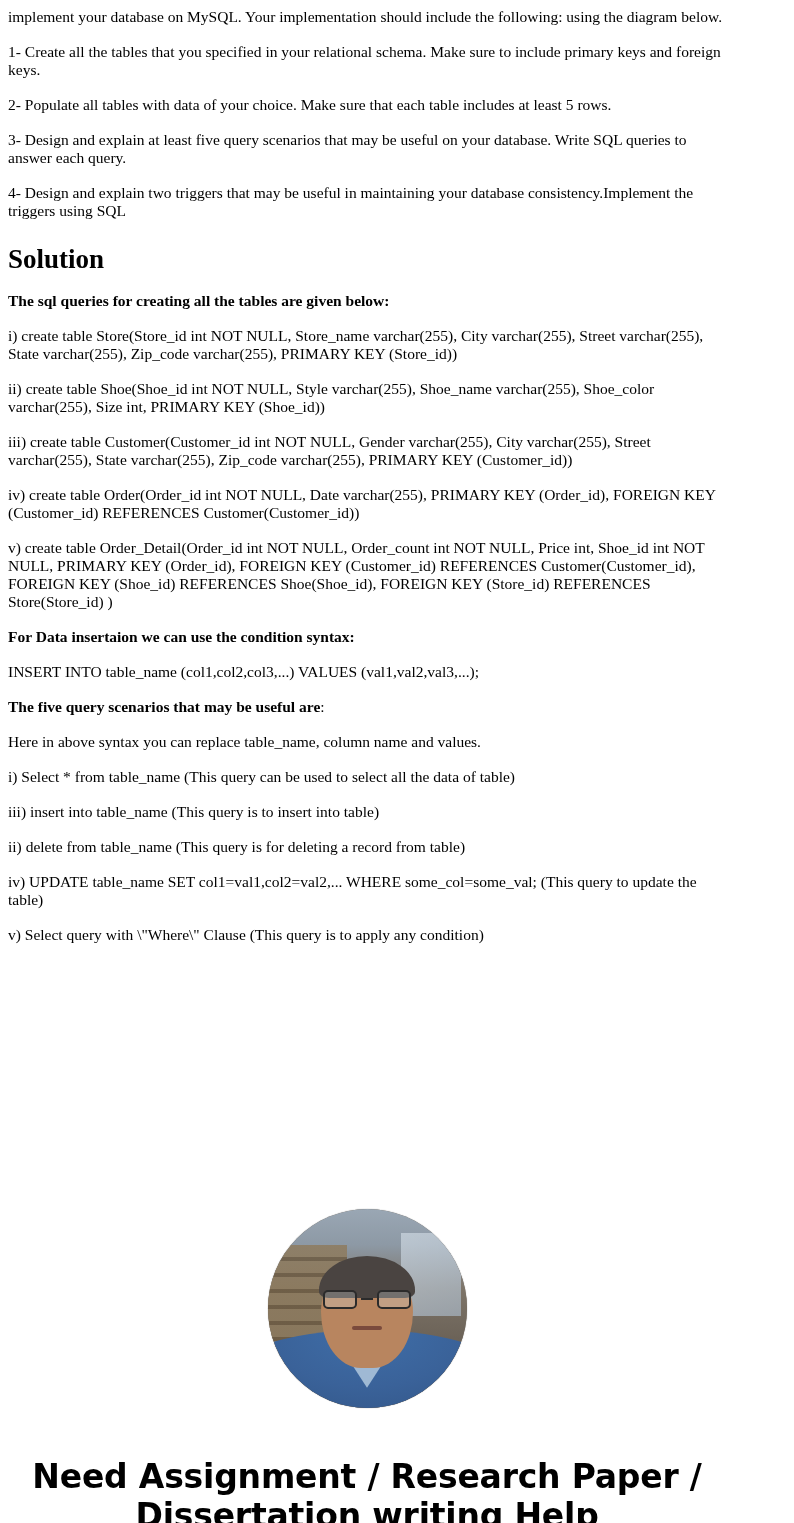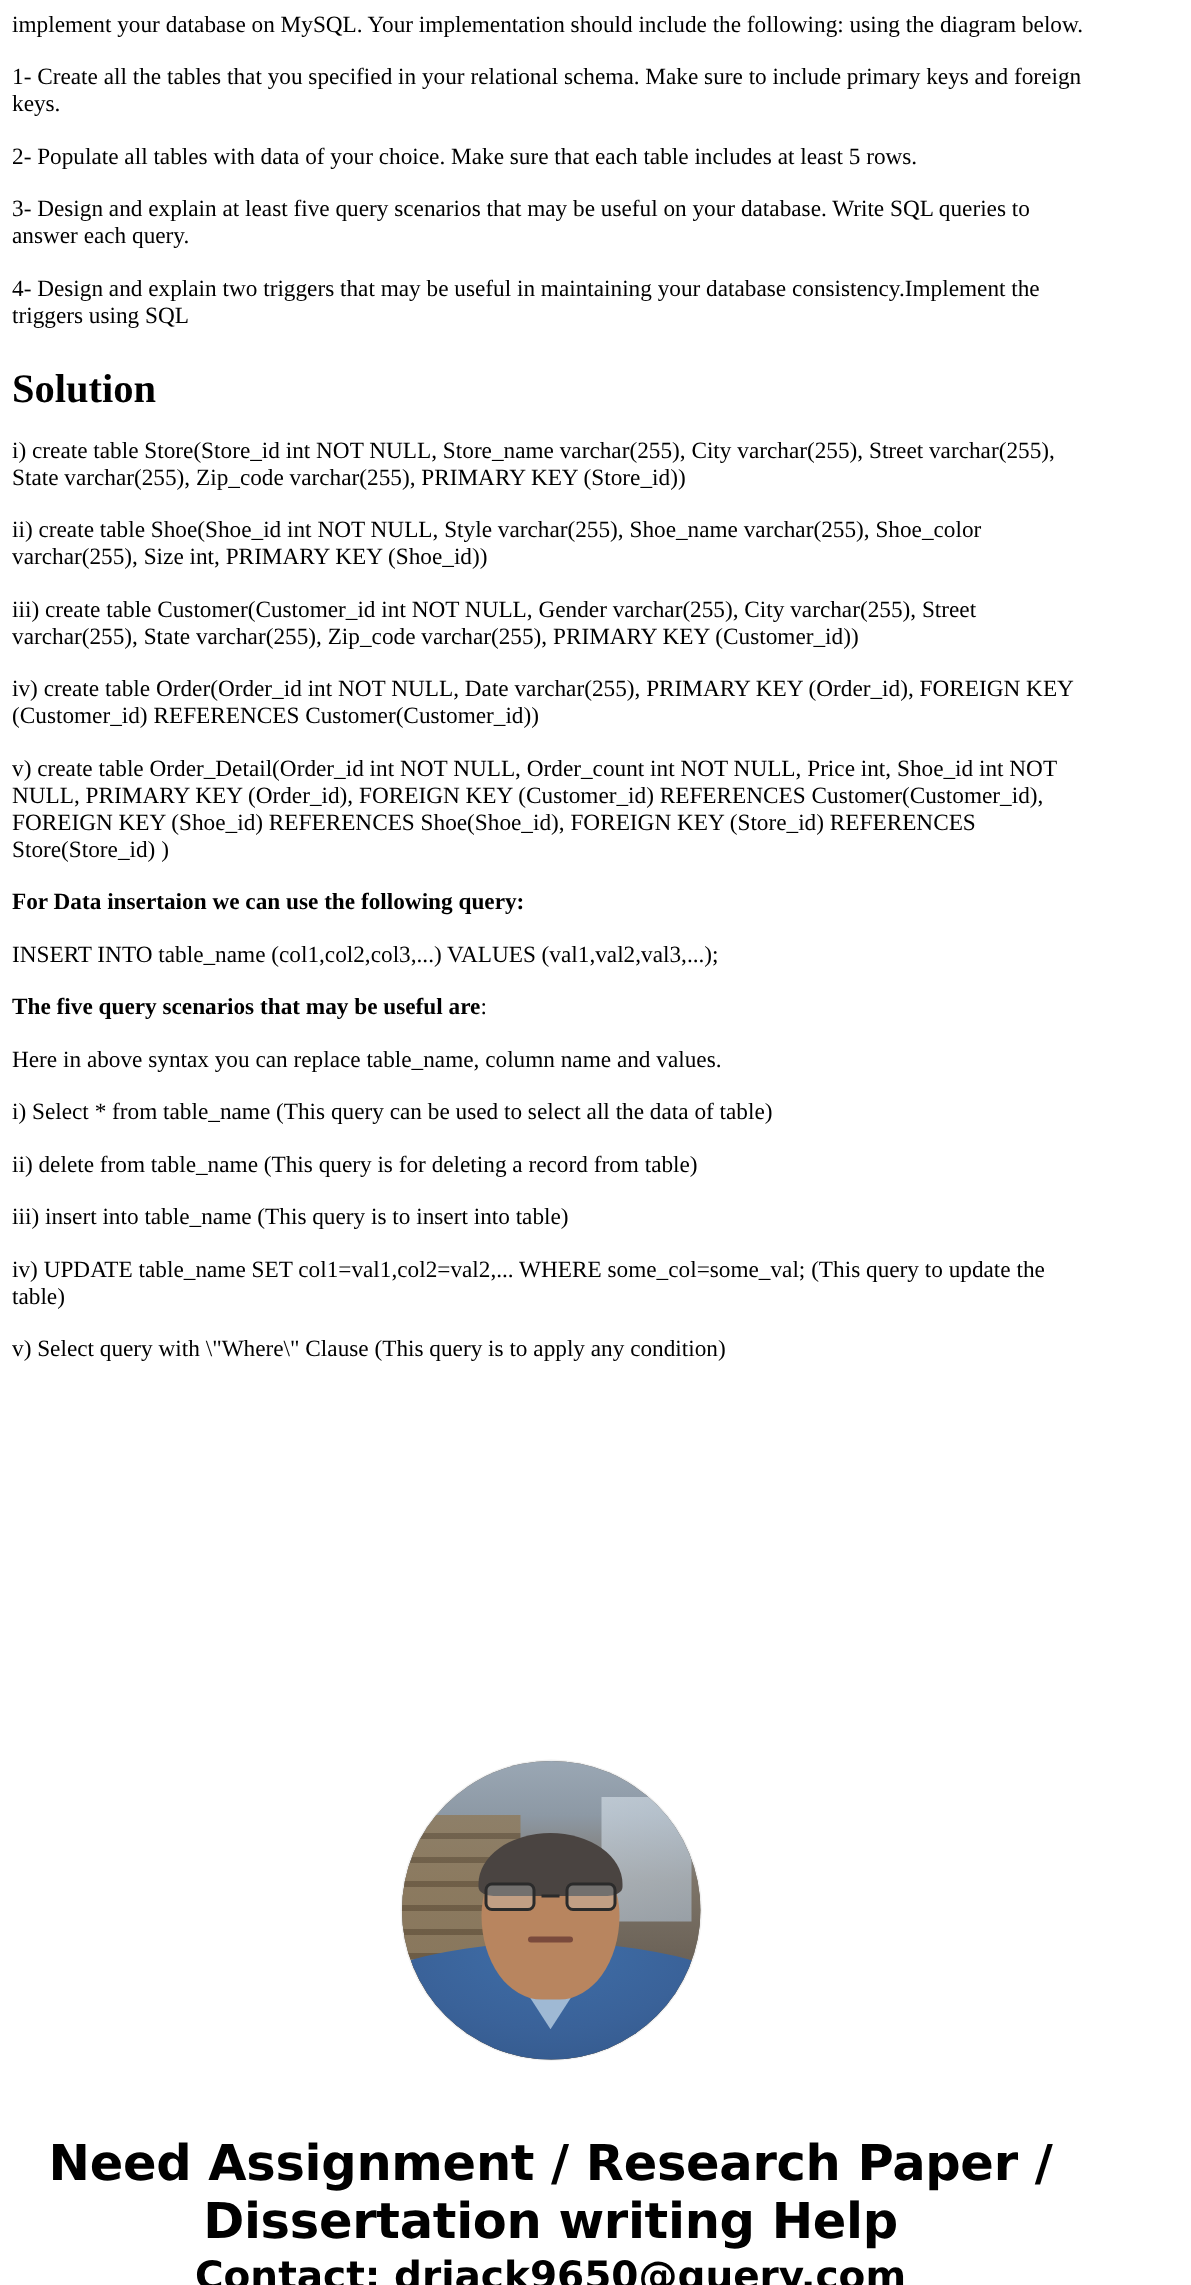--- a/index.html
+++ b/index.html
@@ -203,36 +203,37 @@
 <div class="page">
 
   <p class="para">implement your database on MySQL. Your implementation should include the following: using the diagram below.</p>
   <p class="para">1- Create all the tables that you specified in your relational schema. Make sure to include primary keys and foreign keys.</p>
   <p class="para">2- Populate all tables with data of your choice. Make sure that each table includes at least 5 rows.</p>
   <p class="para">3- Design and explain at least five query scenarios that may be useful on your database. Write SQL queries to answer each query.</p>
   <p class="para">4- Design and explain two triggers that may be useful in maintaining your database consistency.Implement the triggers using SQL</p>
 
   <h2 class="solution">Solution</h2>
 
+  <p class="lead-in">The sql queries for creating all the tables are given below:</p>
 
   <p class="para">i) create table Store(Store_id int NOT NULL, Store_name varchar(255), City varchar(255), Street varchar(255), State varchar(255), Zip_code varchar(255), PRIMARY KEY (Store_id))</p>
   <p class="para">ii) create table Shoe(Shoe_id int NOT NULL, Style varchar(255), Shoe_name varchar(255), Shoe_color varchar(255), Size int, PRIMARY KEY (Shoe_id))</p>
   <p class="para">iii) create table Customer(Customer_id int NOT NULL, Gender varchar(255), City varchar(255), Street varchar(255), State varchar(255), Zip_code varchar(255), PRIMARY KEY (Customer_id))</p>
   <p class="para">iv) create table Order(Order_id int NOT NULL, Date varchar(255), PRIMARY KEY (Order_id), FOREIGN KEY (Customer_id) REFERENCES Customer(Customer_id))</p>
   <p class="para">v) create table Order_Detail(Order_id int NOT NULL, Order_count int NOT NULL, Price int, Shoe_id int NOT NULL, PRIMARY KEY (Order_id), FOREIGN KEY (Customer_id) REFERENCES Customer(Customer_id), FOREIGN KEY (Shoe_id) REFERENCES Shoe(Shoe_id), FOREIGN KEY (Store_id) REFERENCES Store(Store_id) )</p>
 
-  <p class="lead-in">For Data insertaion we can use the following query:</p>
+  <p class="lead-in">For Data insertaion we can use the condition syntax:</p>
   <p class="para">INSERT INTO table_name (col1,col2,col3,...) VALUES (val1,val2,val3,...);</p>
   <p class="para mixed-bold"><b>The five query scenarios that may be useful are</b><span>:</span></p>
 
   <p class="para">Here in above syntax you can replace table_name, column name and values.</p>
 
   <p class="para">i) Select * from table_name (This query can be used to select all the data of table)</p>
+  <p class="para">iii) insert into table_name (This query is to insert into table)</p>
   <p class="para">ii) delete from table_name (This query is for deleting a record from table)</p>
-  <p class="para">iii) insert into table_name (This query is to insert into table)</p>
   <p class="para">iv) UPDATE table_name SET col1=val1,col2=val2,... WHERE some_col=some_val; (This query to update the table)</p>
   <p class="para">v) Select query with \"Where\" Clause (This query is to apply any condition)</p>
 
   <div class="spacer"></div>
 
   <div class="avatar-wrap">
     <div class="avatar">
       <div class="bg-room"></div>
       <div class="bookshelf"></div>
       <div class="window"></div>

